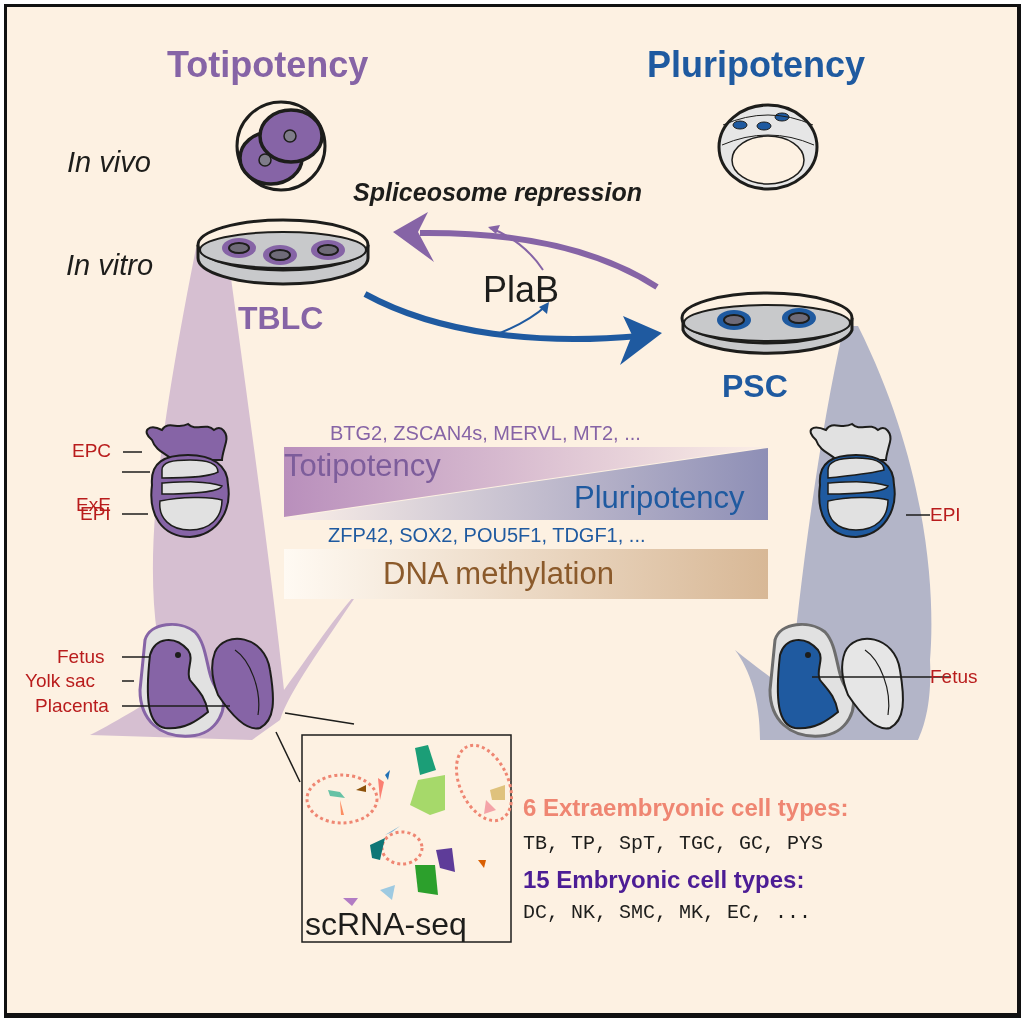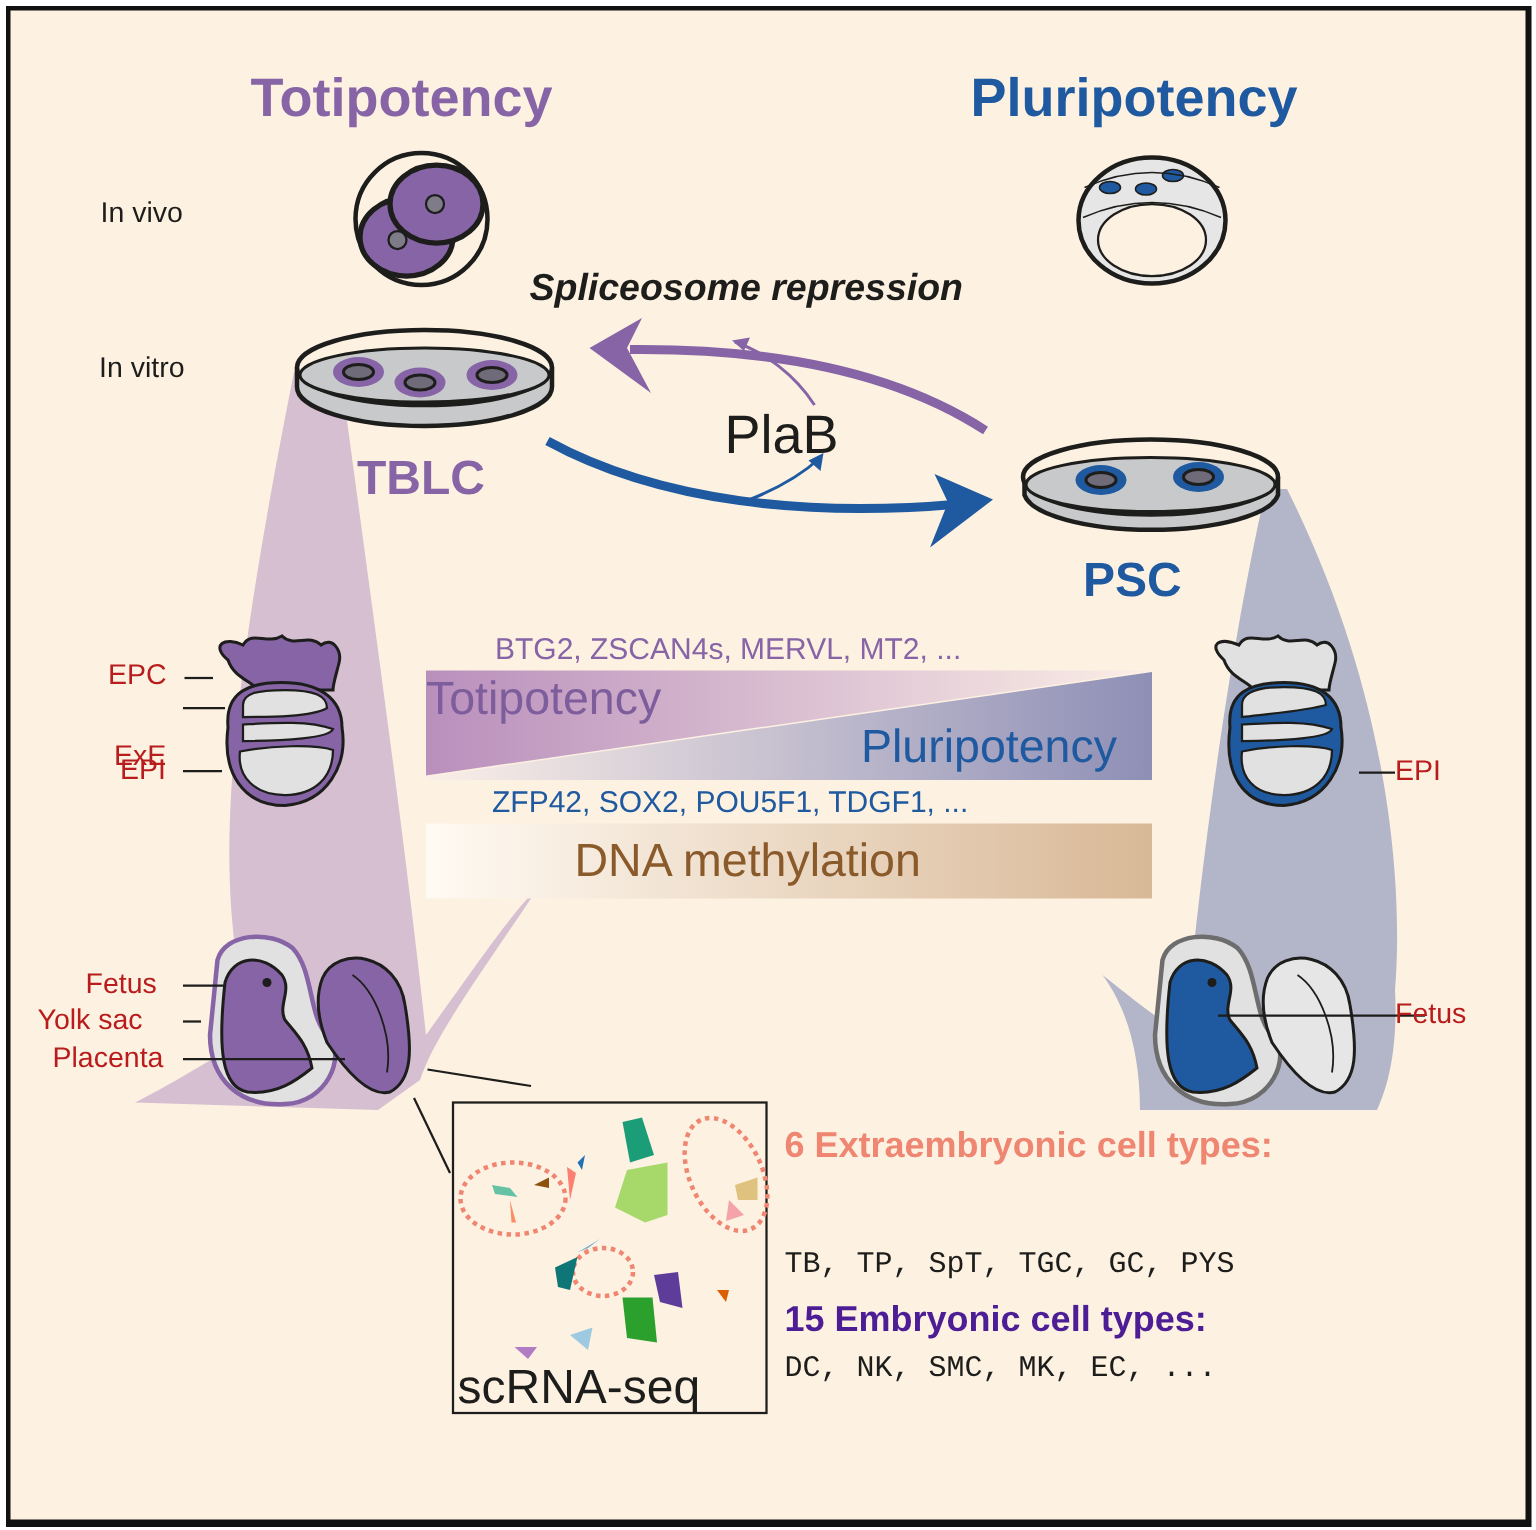--- a/index.html
+++ b/index.html
@@ -3,21 +3,21 @@
 <meta charset="utf-8">
 <style>
   html, body { margin:0; padding:0; }
   body { width:1024px; height:1020px; background:#ffffff; position:relative; overflow:hidden;
          font-family:"Liberation Sans", sans-serif; }
   #frame { position:absolute; left:4px; top:4px; width:1010px; height:1006px;
            border:3px solid #111; border-bottom-width:5px; border-right-width:4px; background:#fdf1e2; }
   svg#art { position:absolute; left:0; top:0; }
   .t { position:absolute; white-space:nowrap; line-height:1; }
   .title { font-weight:bold; font-size:36px; }
-  .ital { font-size:19px; color:#1d1d1b; }
+  .ital { font-style:italic; font-size:29px; color:#1d1d1b;margin-top:15px; }
   .bold-lbl { font-weight:bold; font-size:32px;text-align:center; }
   .lbl { font-size:19px; color:#b91c1c; }
   .genes { font-size:20px; }
   .bigband { font-size:31px; }
   .celltype-h { font-weight:bold; font-size:24px; }
   .celltype-l { font-size:20px; color:#1d1d1b;font-family:Liberation Mono, monospace; }
 </style>
 </head>
 <body>
 
@@ -193,16 +193,16 @@
 <div class="t lbl" style="left:80px;top:504px;">EPI</div>
 <div class="t lbl" style="left:57px;top:647px;">Fetus</div>
 <div class="t lbl" style="left:25px;top:671px;">Yolk sac</div>
 <div class="t lbl" style="left:35px;top:696px;">Placenta</div>
 
 <div class="t lbl" style="left:930px;top:505px;">EPI</div>
 <div class="t lbl" style="left:930px;top:667px;">Fetus</div>
 
 <div class="t" style="left:305px;top:908px;font-size:32px;color:#1d1d1b;">scRNA-seq</div>
 
-<div class="t celltype-h" style="left:523px;top:752px;color:#ef8672;">6 Extraembryonic cell types:</div>
+<div class="t celltype-h" style="left:523px;top:796px;color:#ef8672;">6 Extraembryonic cell types:</div>
 <div class="t celltype-l" style="left:523px;top:834px;">TB, TP, SpT, TGC, GC, PYS</div>
 <div class="t celltype-h" style="left:523px;top:868px;color:#4c1d95;">15 Embryonic cell types:</div>
 <div class="t celltype-l" style="left:523px;top:903px;">DC, NK, SMC, MK, EC, ...</div>
 
 </body></html>

